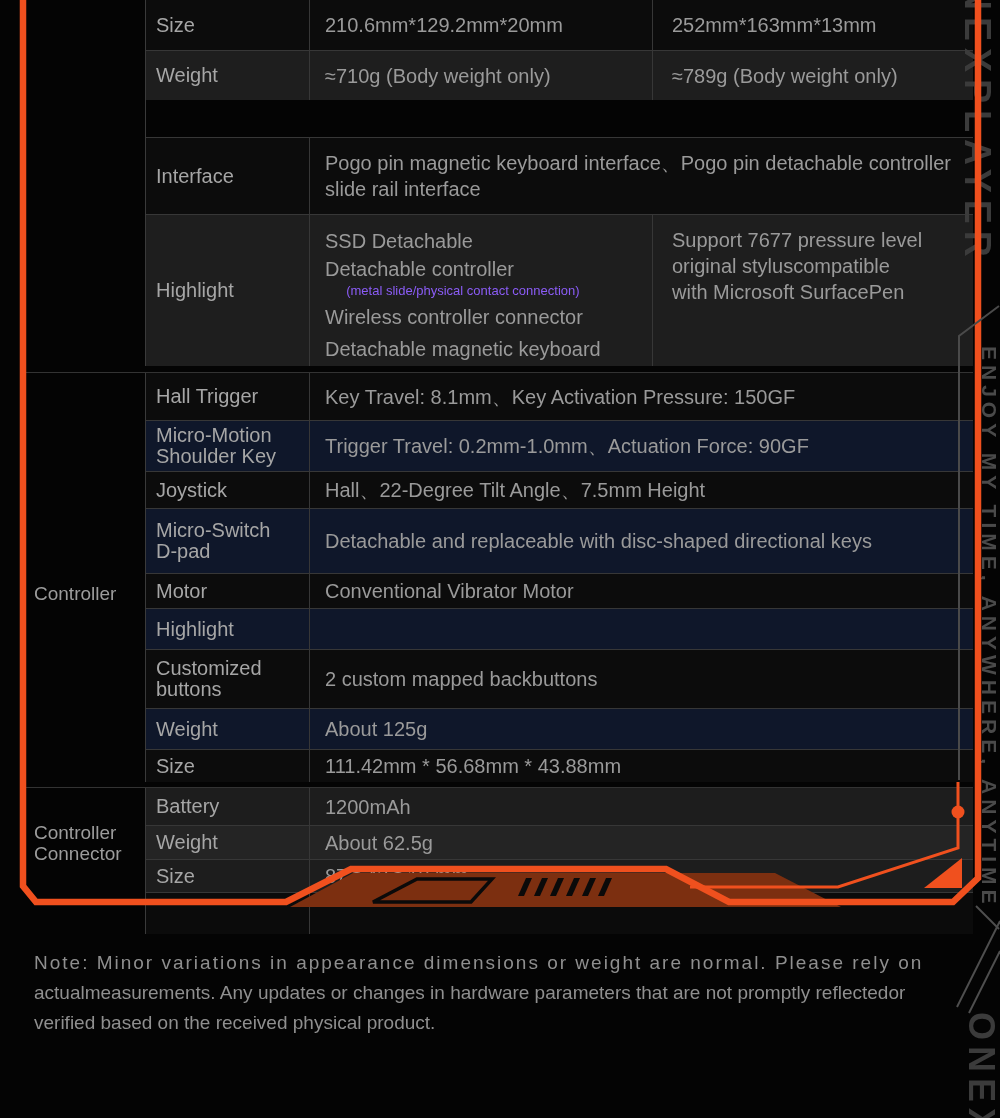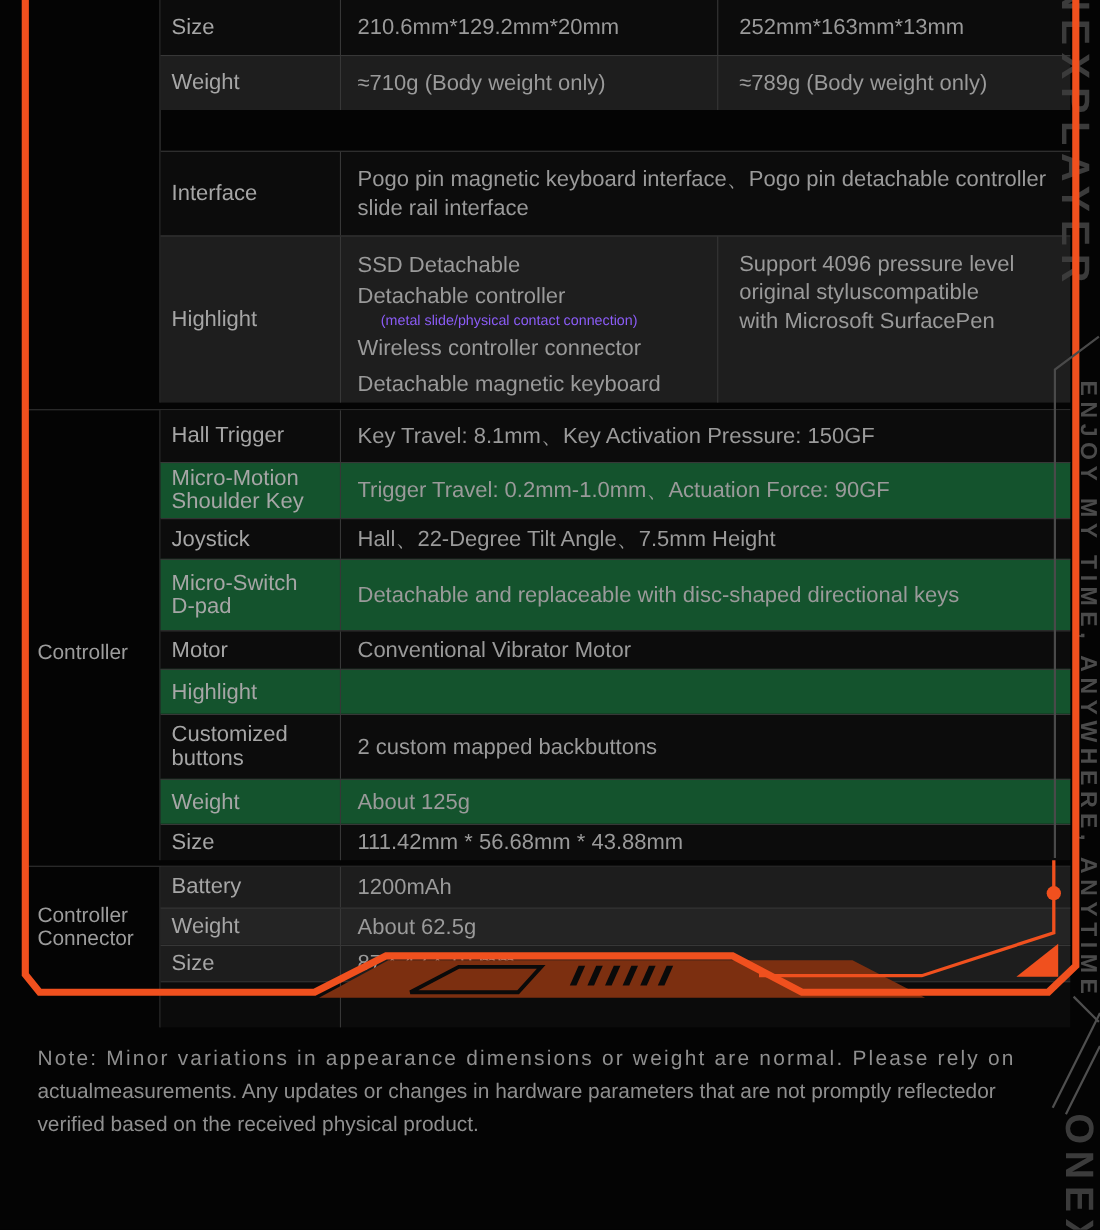--- a/index.html
+++ b/index.html
@@ -36,21 +36,21 @@
   .val2{
     width:321px;flex:0 0 321px;box-sizing:border-box;
     border-left:1px solid #373737;
     display:flex;align-items:center;padding-left:19px;padding-right:10px;
     color:#9a9a9a;font-size:20px;line-height:1.3;
   }
   .pre{white-space:pre-line;}
   
   .bg-a{background:#0c0c0c;}
   .bg-b{background:#1e1e1e;}
-  .bg-c{background:#14532d;}
+  .bg-c{background:#0f172a;}
   .bg-d{background:#1d1d1d;}
   .bg-e{background:#242424;}
   .bg-tail{background:#0b0b0b;}
   
   .h50{height:50px;} .h77{height:77px;margin-top:37px;} .h152{height:152px;}
   .h47{height:47px;} .h51{height:51px;} .h37{height:37px;} .h65{height:65px;}
   .h35{height:35px;} .h41{height:41px;} .h59{height:59px;} .h33{height:33px;}
   .h34{height:34px;} .h42{height:42px;}
   .top-align{align-items:flex-start;padding-top:12px;}
   .hl-lines{font-size:20px;color:#9a9a9a;}
@@ -103,21 +103,21 @@
         <div class="prop">Highlight</div>
         <div class="val top-align">
           <div class="hl-lines">
             <div class="big">SSD Detachable</div>
             <div class="big">Detachable controller</div>
             <div class="small">(metal slide/physical contact connection)</div>
             <div class="big sp">Wireless controller connector</div>
             <div class="big sp">Detachable magnetic keyboard</div>
           </div>
         </div>
-        <div class="val2 top-align pre">Support 4096 pressure level
+        <div class="val2 top-align pre">Support 7677 pressure level
 original styluscompatible
 with Microsoft SurfacePen</div>
       </div>
     </div>
   </div>
 
   <div class="sec-gap"></div>
 
   <div class="sec" style="border-top:1px solid #333;">
     <div class="sec-label pad-dn">Controller</div>

